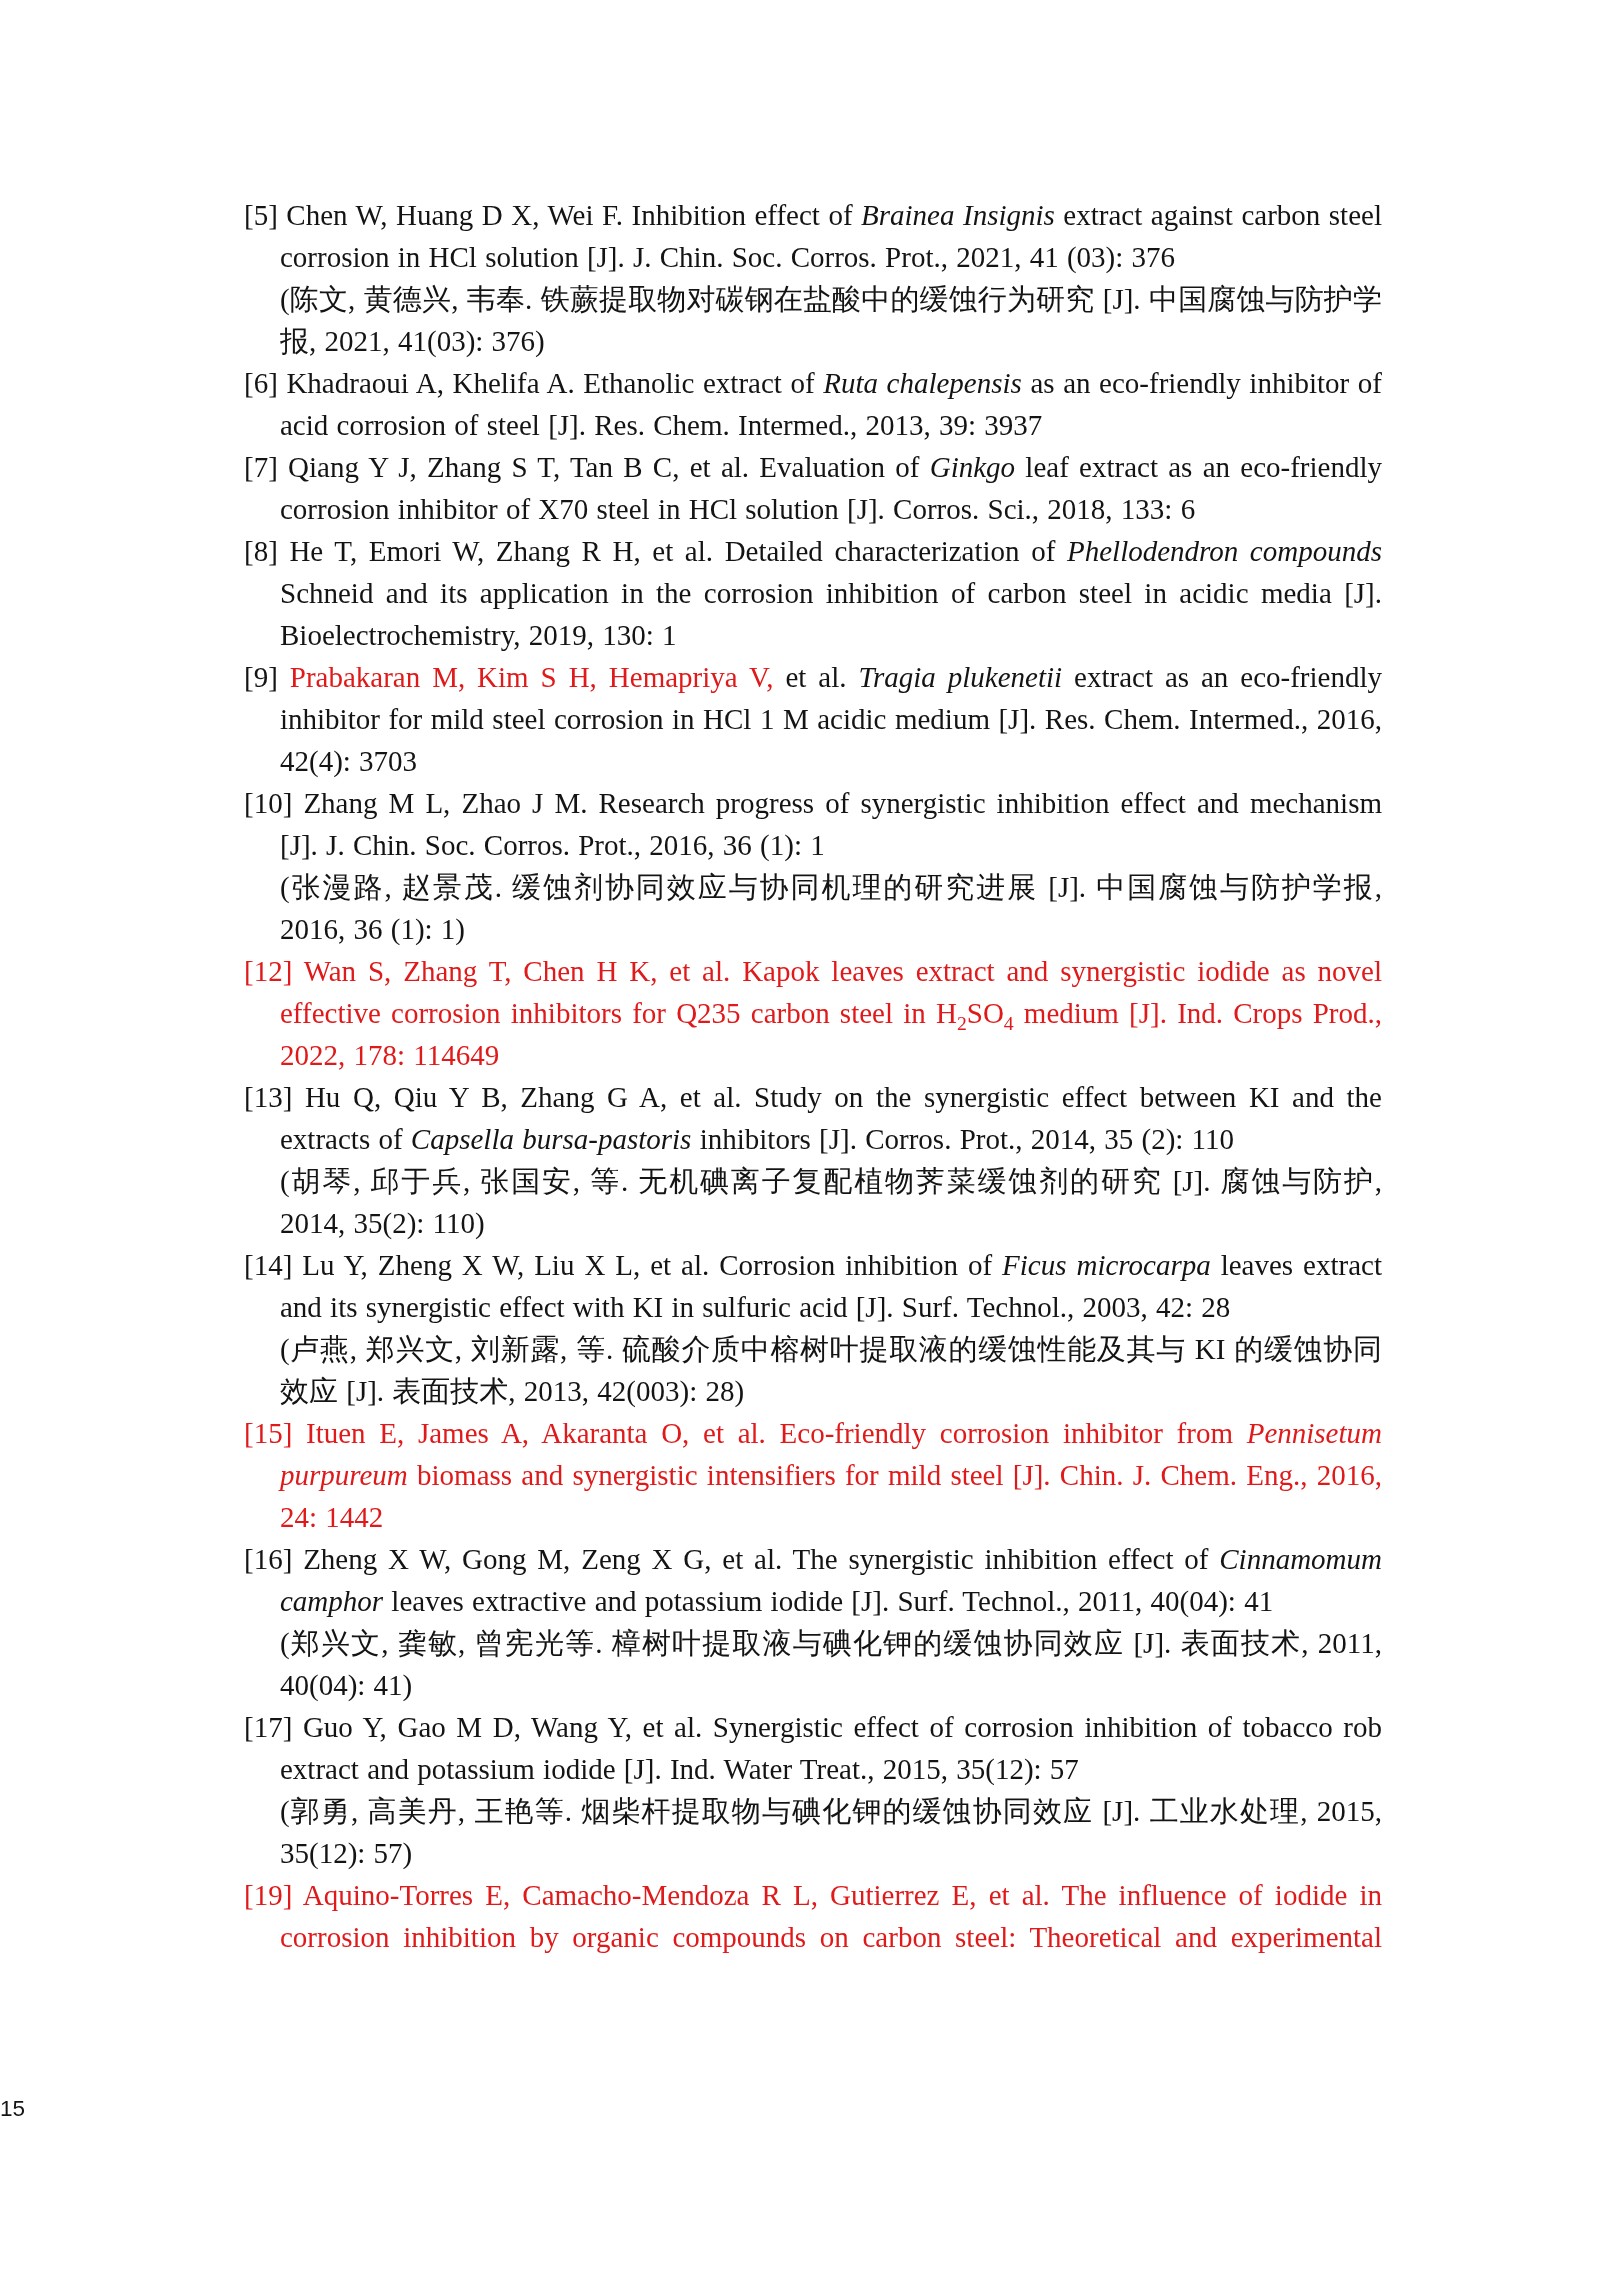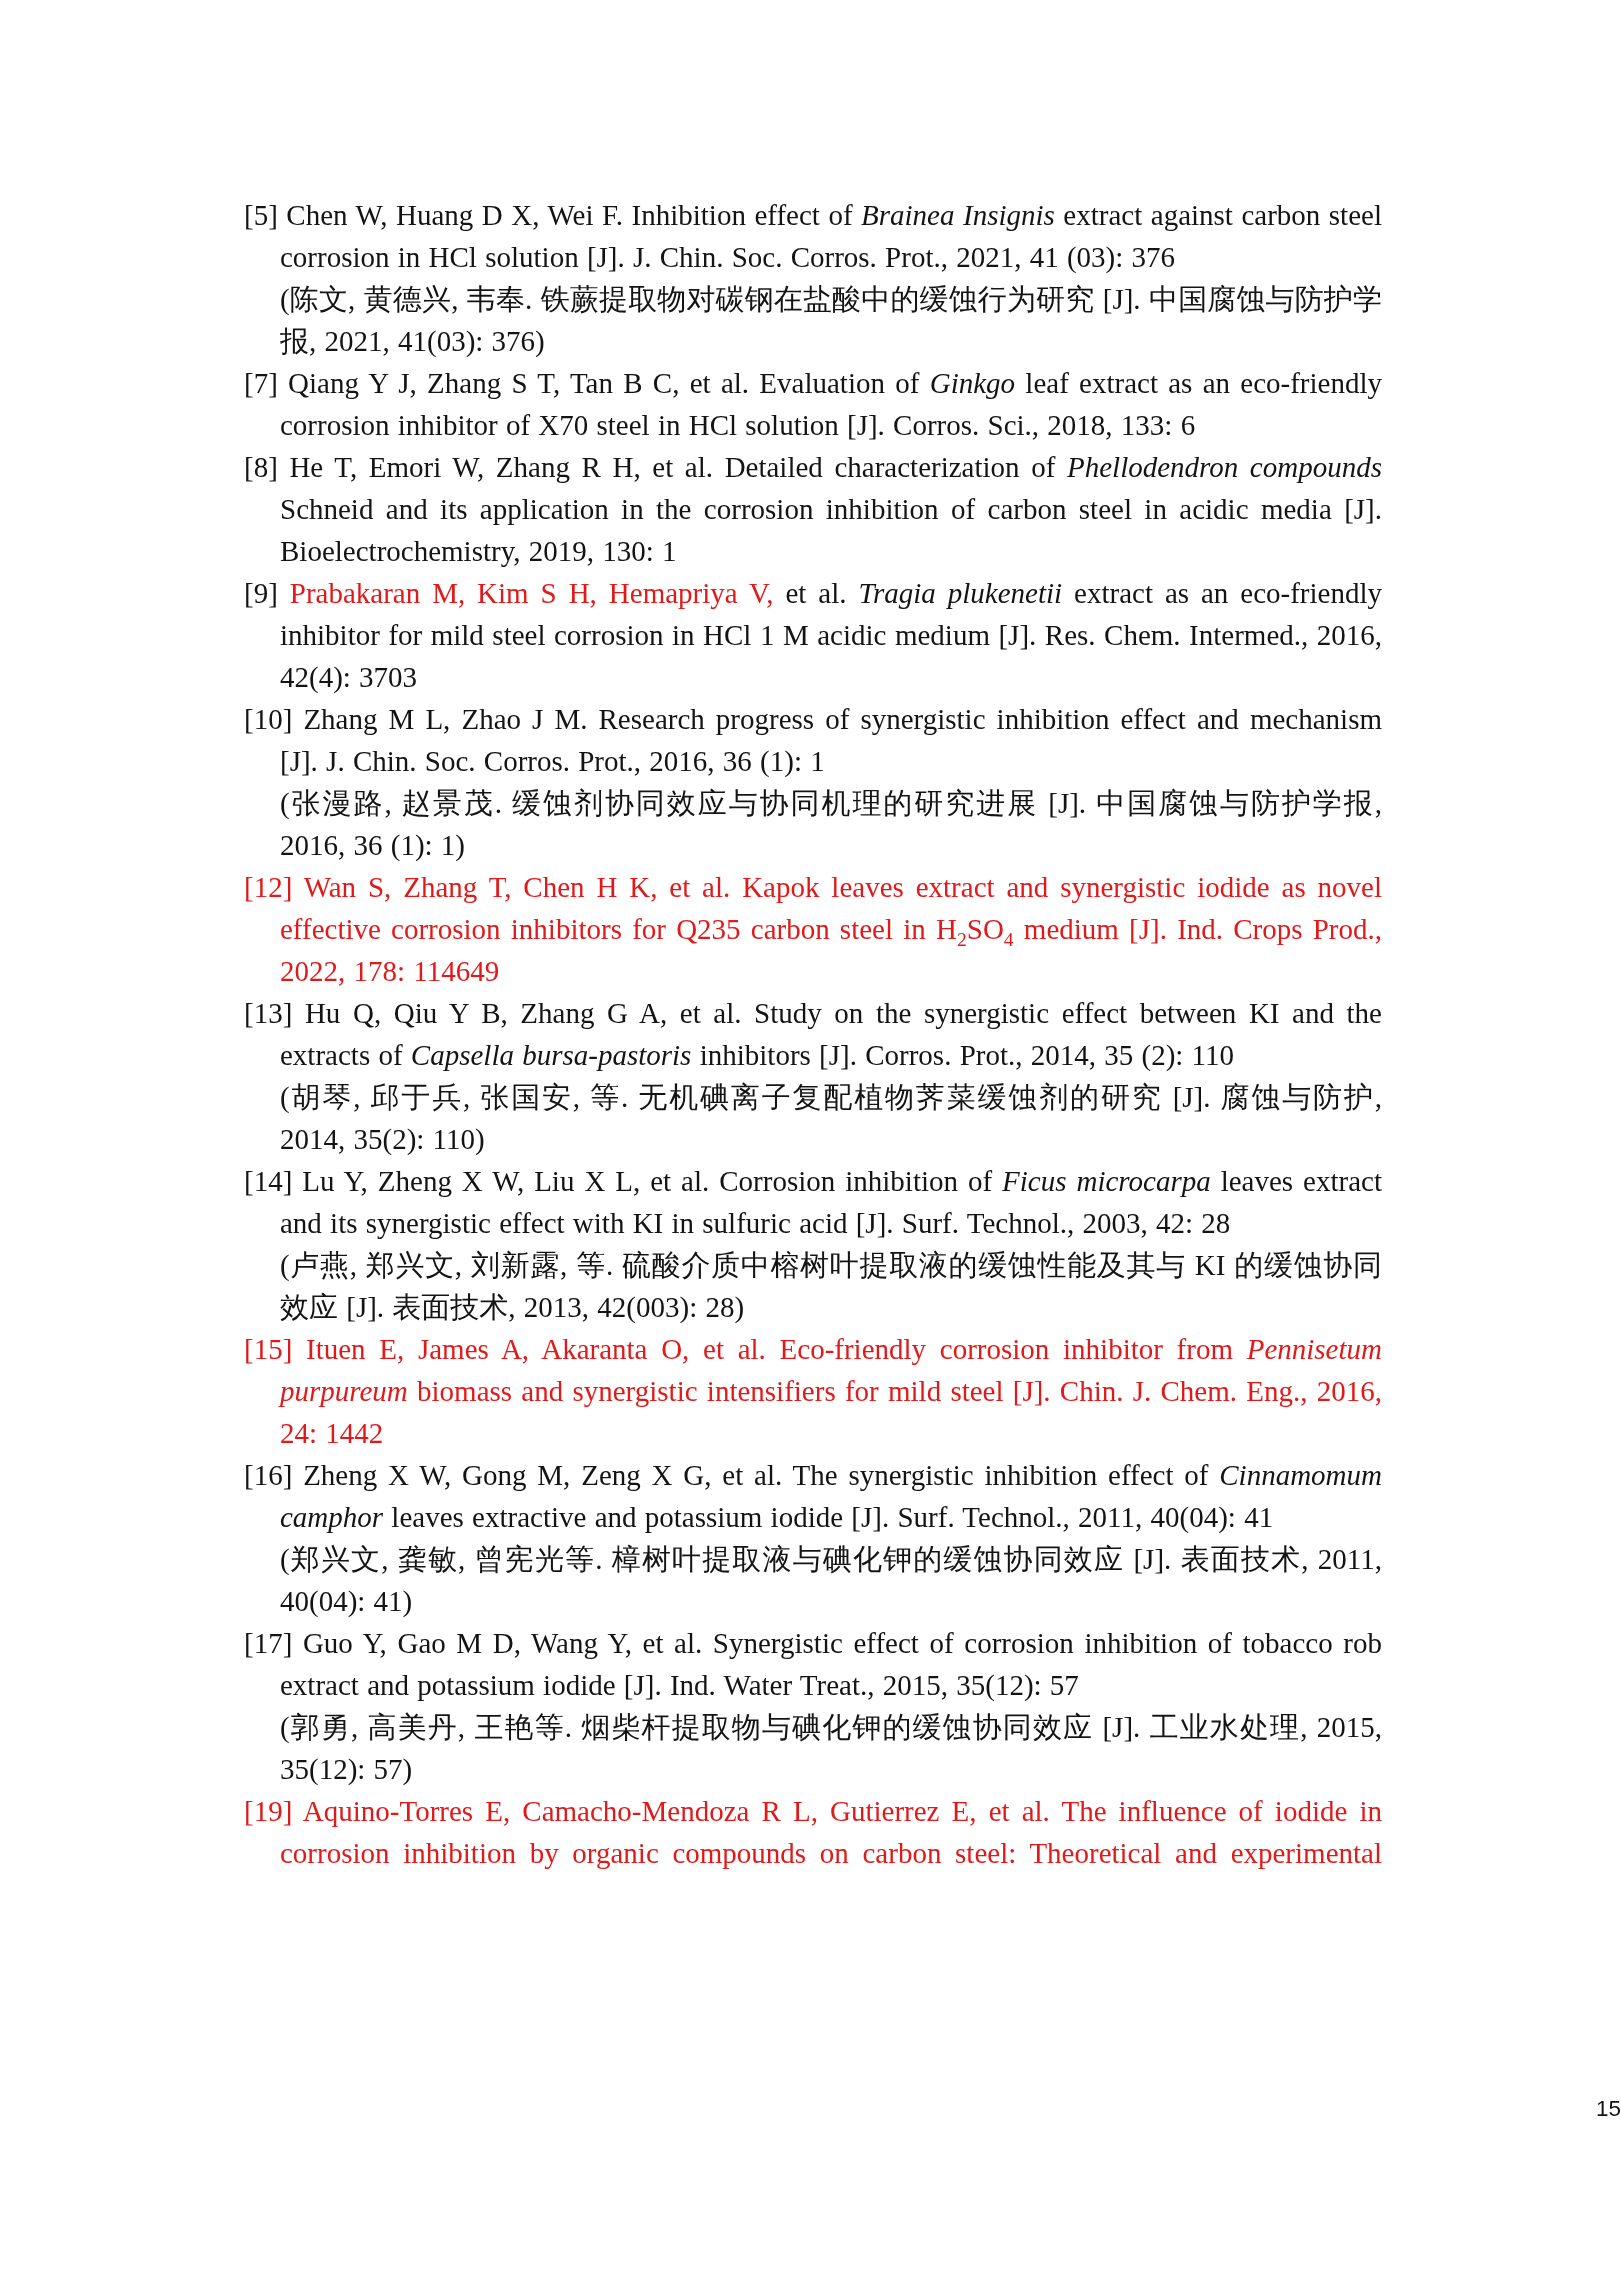--- a/index.html
+++ b/index.html
@@ -46,32 +46,33 @@
   .subscript {
     vertical-align: sub;
     font-size: 0.68em;
     line-height: 0;
   }
   .page-footer {
     position: absolute;
     left: 0;
     top: 2096px;
     width: 1621px;
-    text-align: right;
+    text-align: left;
     font-family: "Liberation Sans", "DejaVu Sans", sans-serif;
     font-size: 22.5px;
     color: #141414;
   }
 </style>
 </head>
 <body style="--ink: #141414; --accent-red: #e01a1a; background: rgb(255, 255, 255);">
 
 <div class="page">
   <div class="ref-list">
       <p class="ref"><span class="ref-id">[5] </span><span>Chen W, Huang D X, Wei F. Inhibition effect of </span><span class="italic">Brainea Insignis</span><span> extract against carbon steel corrosion in HCl solution [J]. J. Chin. Soc. Corros. Prot., 2021, 41 (03): 376</span><br><span>(陈文, 黄德兴, 韦奉. 铁蕨提取物对碳钢在盐酸中的缓蚀行为研究 [J]. 中国腐蚀与防护学报, 2021, 41(03): 376)</span></p>
+      <p class="ref"><span class="ref-id">[6] </span><span>Khadraoui A, Khelifa A. Ethanolic extract of </span><span class="italic">Ruta chalepensis</span><span> as an eco-friendly inhibitor of acid corrosion of steel [J]. Res. Chem. Intermed., 2013, 39: 3937</span></p>
       <p class="ref"><span class="ref-id">[7] </span><span>Qiang Y J, Zhang S T, Tan B C, et al. Evaluation of </span><span class="italic">Ginkgo</span><span> leaf extract as an eco-friendly corrosion inhibitor of X70 steel in HCl solution [J]. Corros. Sci., 2018, 133: 6</span></p>
       <p class="ref"><span class="ref-id">[8] </span><span>He T, Emori W, Zhang R H, et al. Detailed characterization of </span><span class="italic">Phellodendron compounds</span><span> Schneid and its application in the corrosion inhibition of carbon steel in acidic media [J]. Bioelectrochemistry, 2019, 130: 1</span></p>
       <p class="ref"><span class="ref-id">[9] </span><span class="red">Prabakaran M, Kim S H, Hemapriya V,</span><span> et al. </span><span class="italic">Tragia plukenetii</span><span> extract as an eco-friendly inhibitor for mild steel corrosion in HCl 1 M acidic medium [J]. Res. Chem. Intermed., 2016, 42(4): 3703</span></p>
       <p class="ref"><span class="ref-id">[10] </span><span>Zhang M L, Zhao J M. Research progress of synergistic inhibition effect and mechanism [J]. J. Chin. Soc. Corros. Prot., 2016, 36 (1): 1</span><br><span>(张漫路, 赵景茂. 缓蚀剂协同效应与协同机理的研究进展 [J]. 中国腐蚀与防护学报, 2016, 36 (1): 1)</span></p>
       <p class="ref"><span class="ref-id red">[12] </span><span class="red">Wan S, Zhang T, Chen H K, et al. Kapok leaves extract and synergistic iodide as novel effective corrosion inhibitors for Q235 carbon steel in H</span><span class="red subscript">2</span><span class="red">SO</span><span class="red subscript">4</span><span class="red"> medium [J]. Ind. Crops Prod., 2022, 178: 114649</span></p>
       <p class="ref"><span class="ref-id">[13] </span><span>Hu Q, Qiu Y B, Zhang G A, et al. Study on the synergistic effect between KI and the extracts of </span><span class="italic">Capsella bursa-pastoris</span><span> inhibitors [J]. Corros. Prot., 2014, 35 (2): 110</span><br><span>(胡琴, 邱于兵, 张国安, 等. 无机碘离子复配植物荠菜缓蚀剂的研究 [J]. 腐蚀与防护, 2014, 35(2): 110)</span></p>
       <p class="ref"><span class="ref-id">[14] </span><span>Lu Y, Zheng X W, Liu X L, et al. Corrosion inhibition of </span><span class="italic">Ficus microcarpa</span><span> leaves extract and its synergistic effect with KI in sulfuric acid [J]. Surf. Technol., 2003, 42: 28</span><br><span>(卢燕, 郑兴文, 刘新露, 等. 硫酸介质中榕树叶提取液的缓蚀性能及其与 KI 的缓蚀协同效应 [J]. 表面技术, 2013, 42(003): 28)</span></p>
       <p class="ref"><span class="ref-id red">[15] </span><span class="red">Ituen E, James A, Akaranta O, et al. Eco-friendly corrosion inhibitor from </span><span class="italic red">Pennisetum purpureum</span><span class="red"> biomass and synergistic intensifiers for mild steel [J]. Chin. J. Chem. Eng., 2016, 24: 1442</span></p>
       <p class="ref"><span class="ref-id">[16] </span><span>Zheng X W, Gong M, Zeng X G, et al. The synergistic inhibition effect of </span><span class="italic">Cinnamomum camphor</span><span> leaves extractive and potassium iodide [J]. Surf. Technol., 2011, 40(04): 41</span><br><span>(郑兴文, 龚敏, 曾宪光等. 樟树叶提取液与碘化钾的缓蚀协同效应 [J]. 表面技术, 2011, 40(04): 41)</span></p>
       <p class="ref"><span class="ref-id">[17] </span><span>Guo Y, Gao M D, Wang Y, et al. Synergistic effect of corrosion inhibition of tobacco rob extract and potassium iodide [J]. Ind. Water Treat., 2015, 35(12): 57</span><br><span>(郭勇, 高美丹, 王艳等. 烟柴杆提取物与碘化钾的缓蚀协同效应 [J]. 工业水处理, 2015, 35(12): 57)</span></p>

